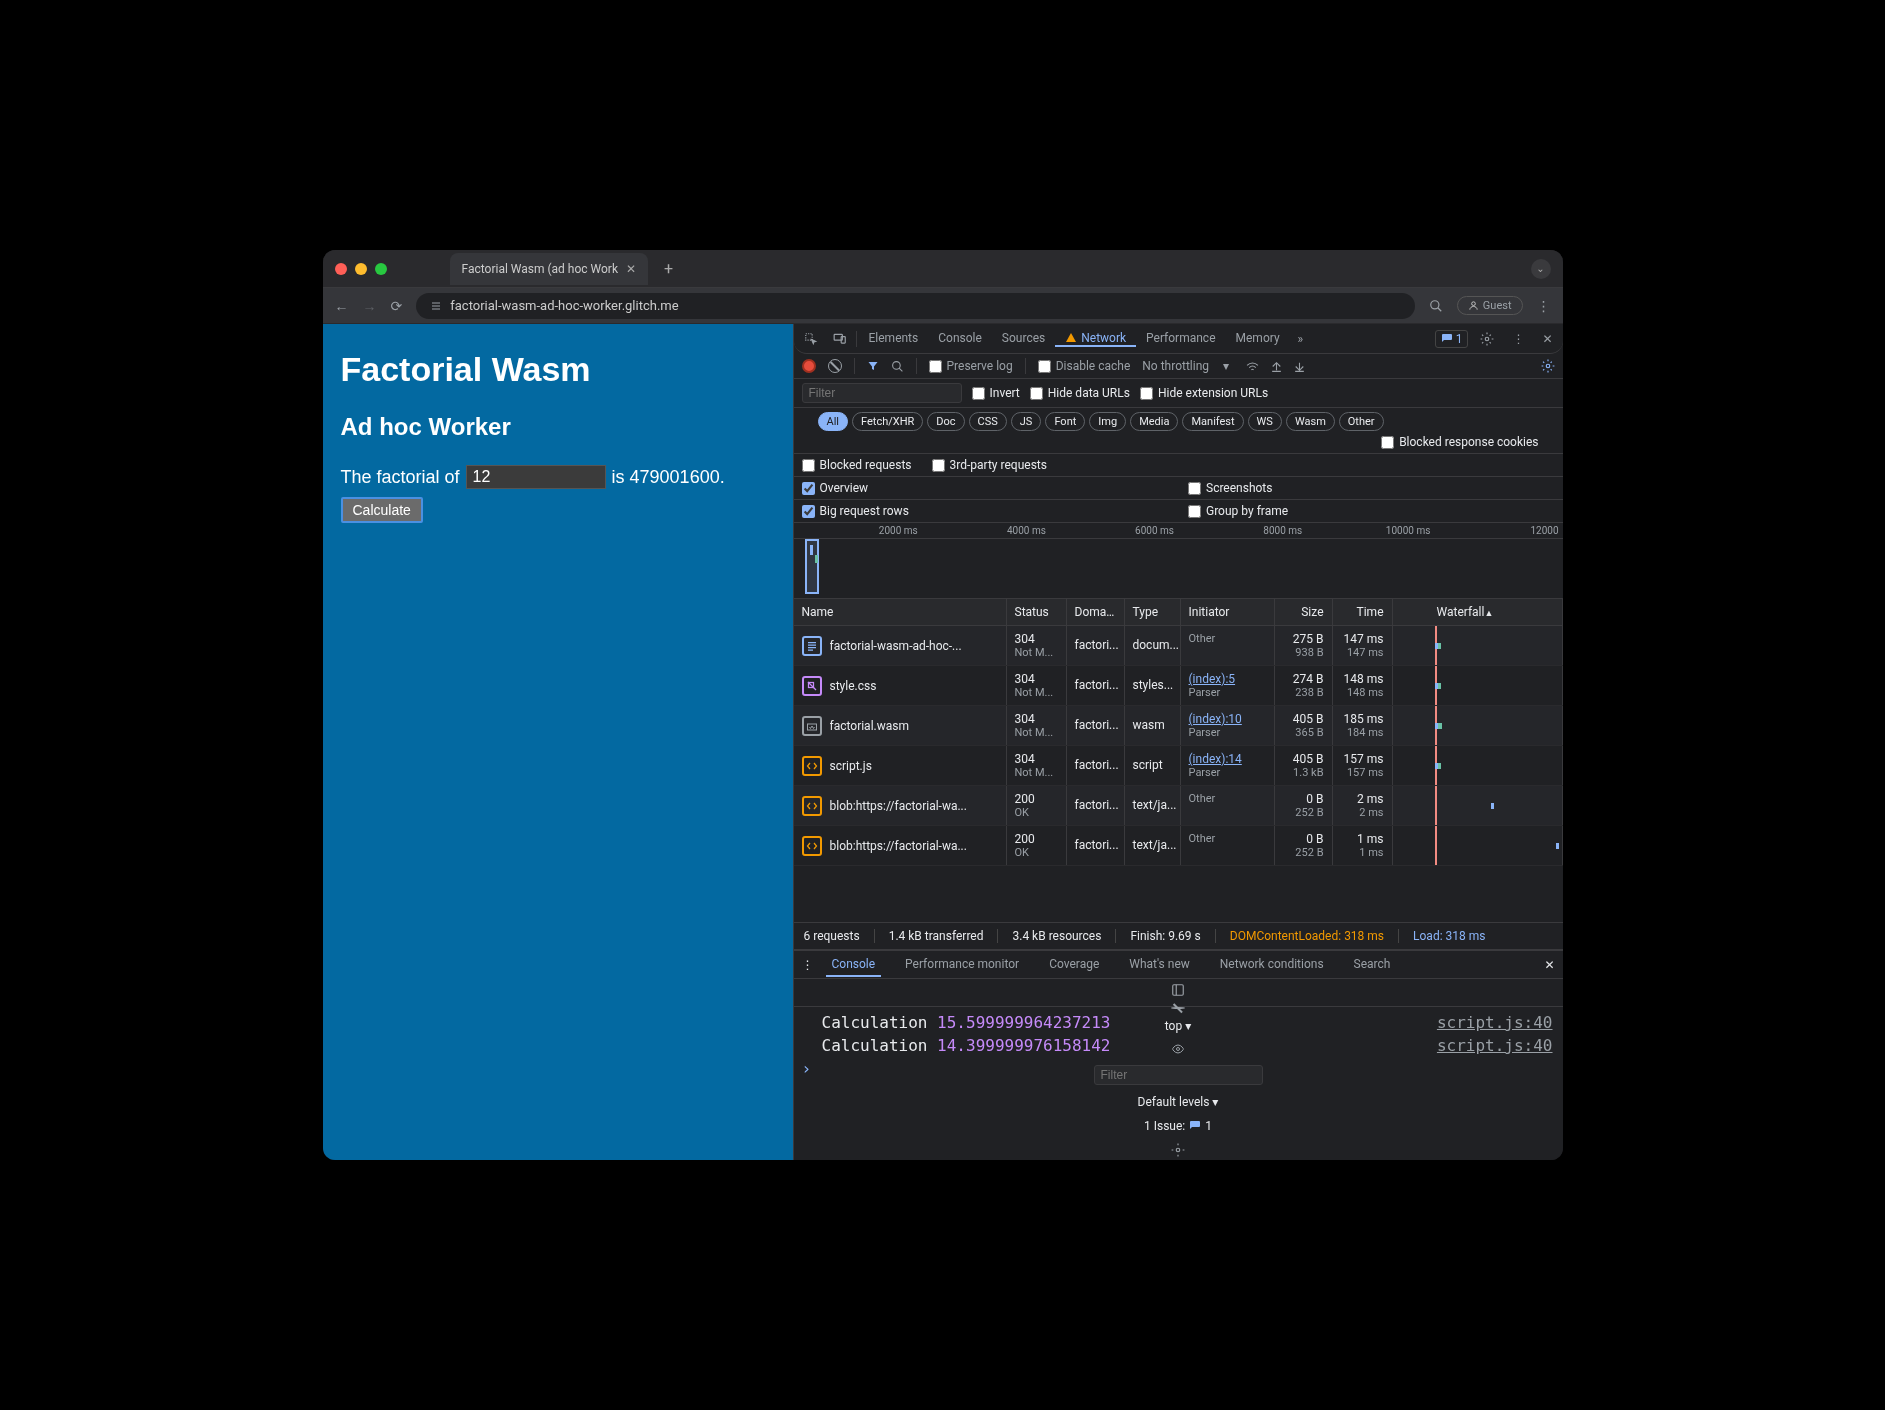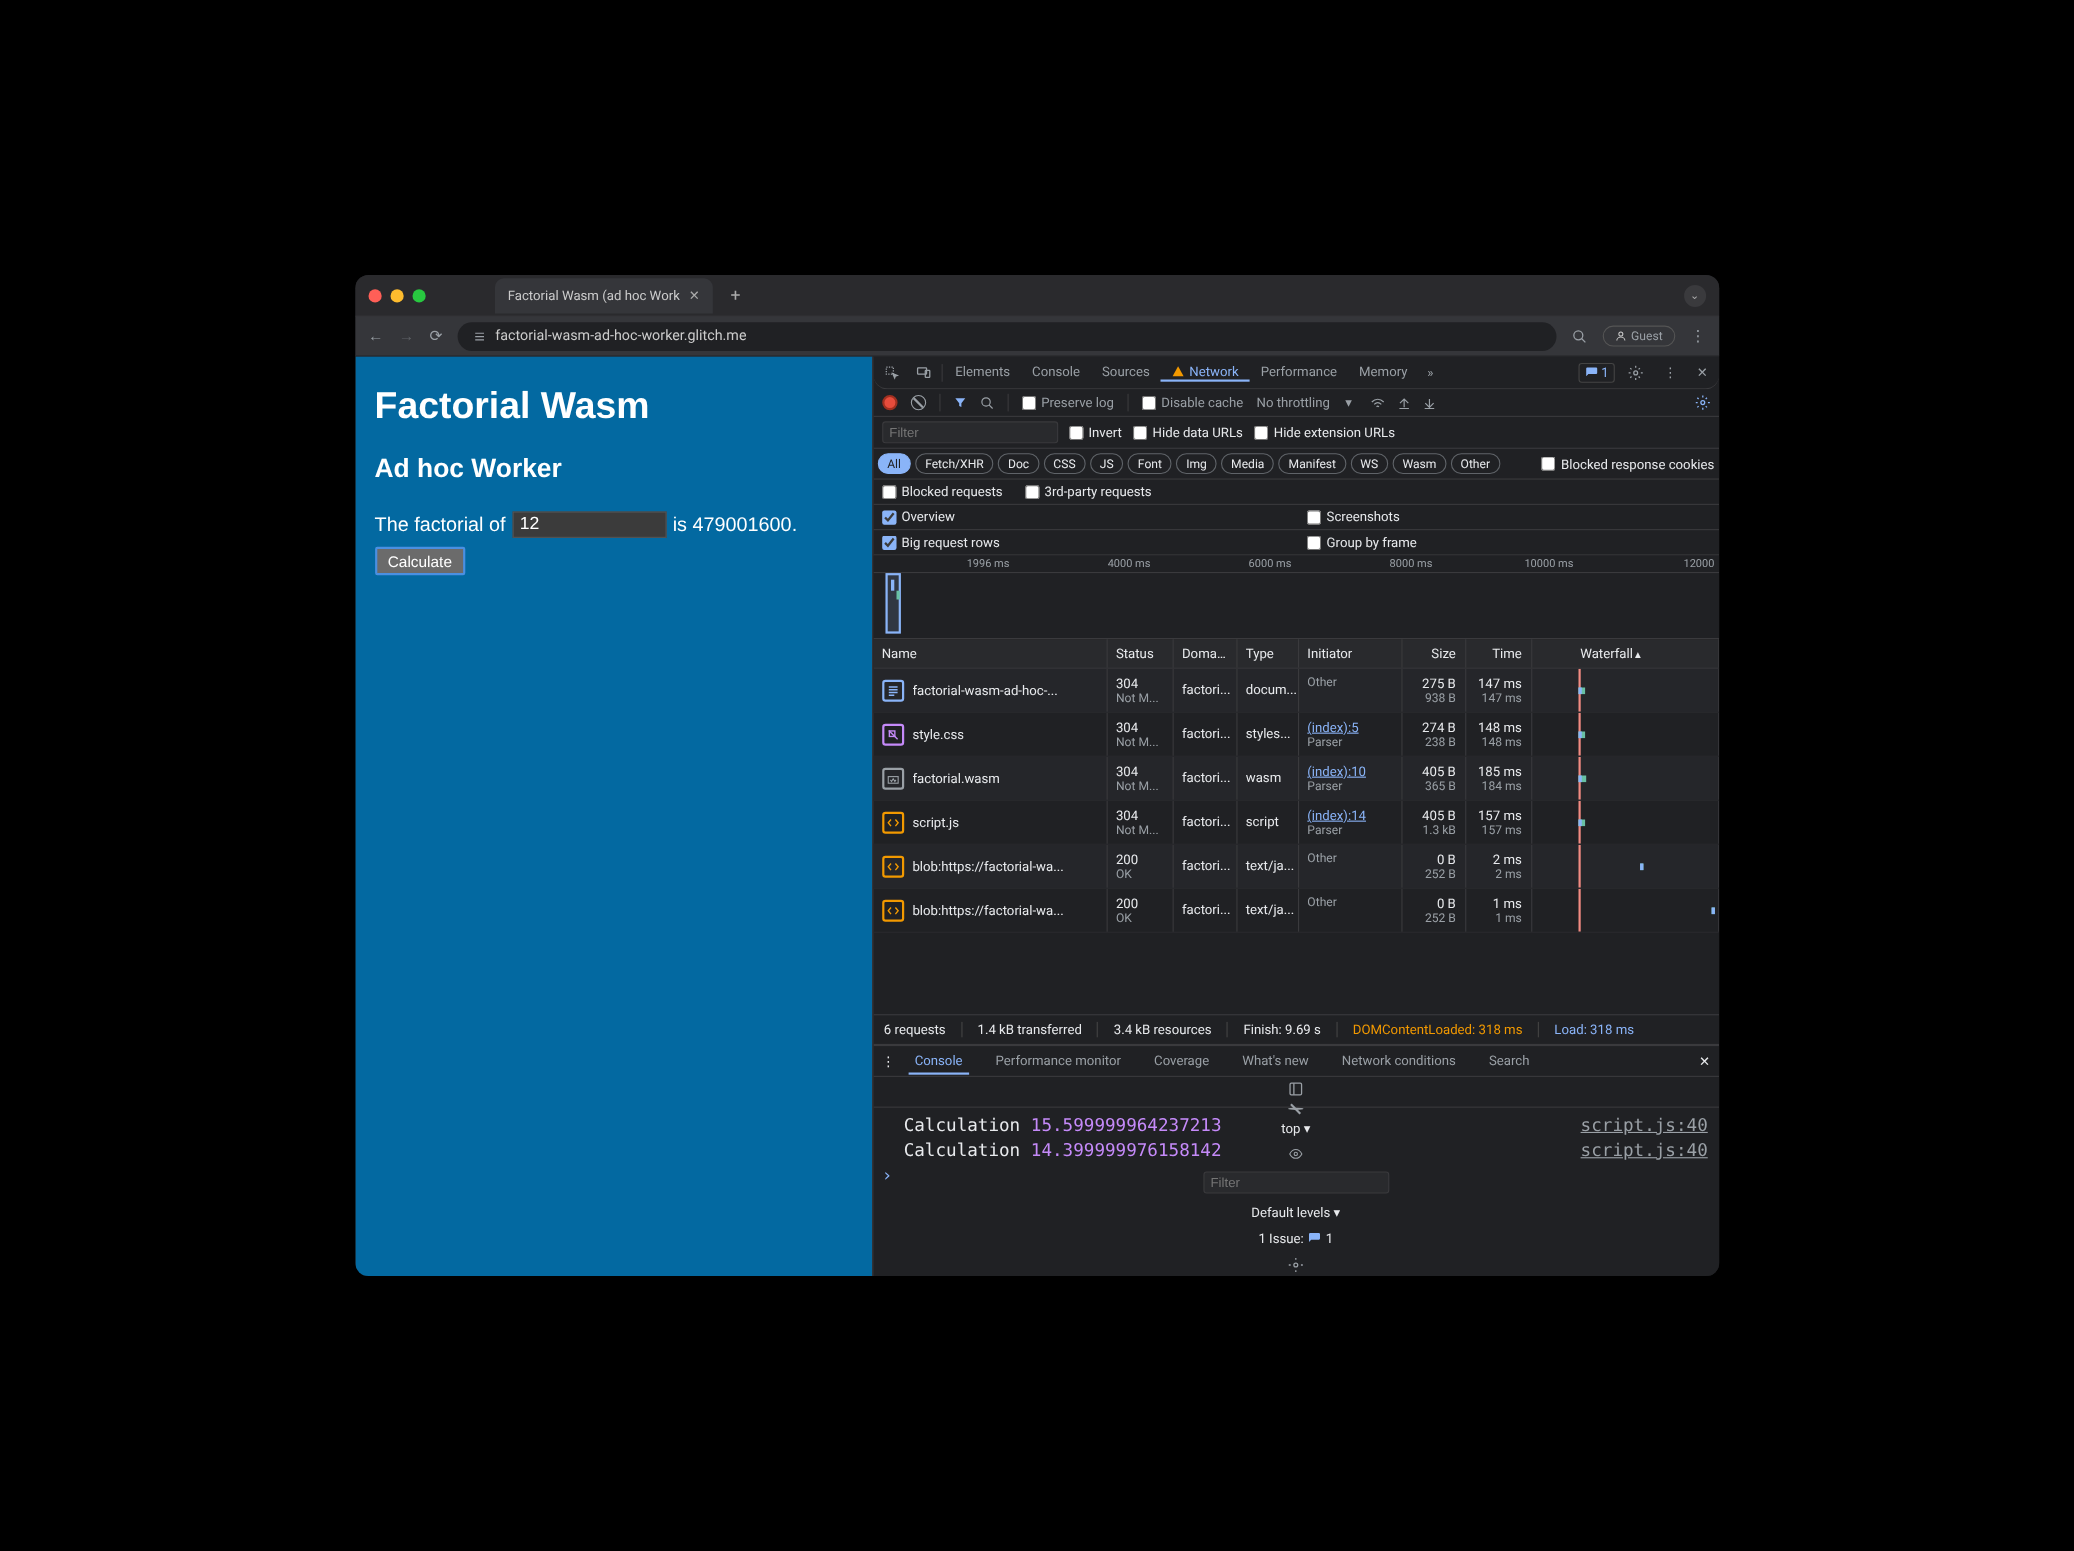--- a/index.html
+++ b/index.html
@@ -170,21 +170,21 @@
     border: 1px solid #3a3a3d;
     color: #e8eaed;
     padding: 2px 6px;
     border-radius: 3px;
     font-size: 12px;
     width: 160px;
   }
   .chips {
     display: flex;
     gap: 4px;
-    padding: 4px 4px;
+    padding: 4px 24px;
     flex-wrap: wrap;
     border-bottom: 1px solid #3a3a3d;
   }
   .chip {
     border: 1px solid #5f6368;
     border-radius: 10px;
     padding: 2px 8px;
     font-size: 11px;
     color: #e8eaed;
     cursor: pointer;
@@ -545,21 +545,21 @@
         <div>
             <label class="cb">
               <input type="checkbox" style="">
               <span>Group by frame</span>
             </label>
           </div>
       </div>
 
       <div class="timeline">
         <div class="tl-labels" id="tl-labels">
-            <span>1996 ms</span>
+            <span>2000 ms</span>
             <span>4000 ms</span>
             <span>6000 ms</span>
             <span>8000 ms</span>
             <span>10000 ms</span>
             <span>12000</span>
           </div>
         <div class="tl-body">
           <div class="tl-marker1"></div>
           <div class="tl-bar" style="left:2.2%; top:6px; height:10px;"></div>
           <div class="tl-bar" style="left:2.8%; top:16px; height:8px; background:#69c1a5;"></div>

